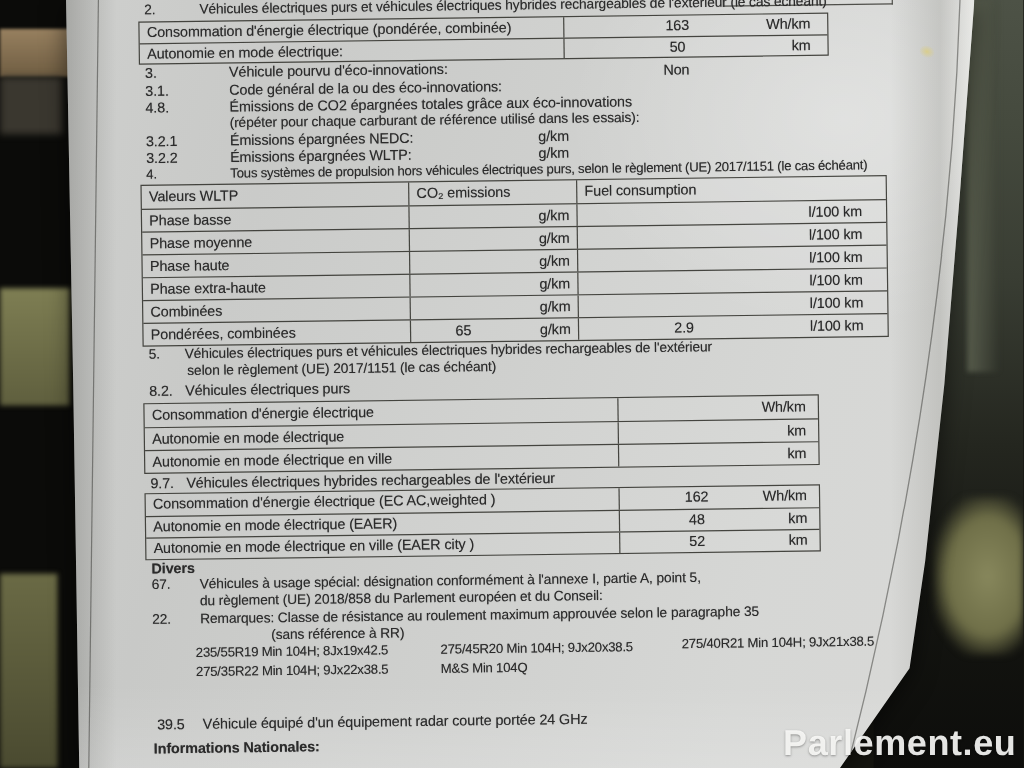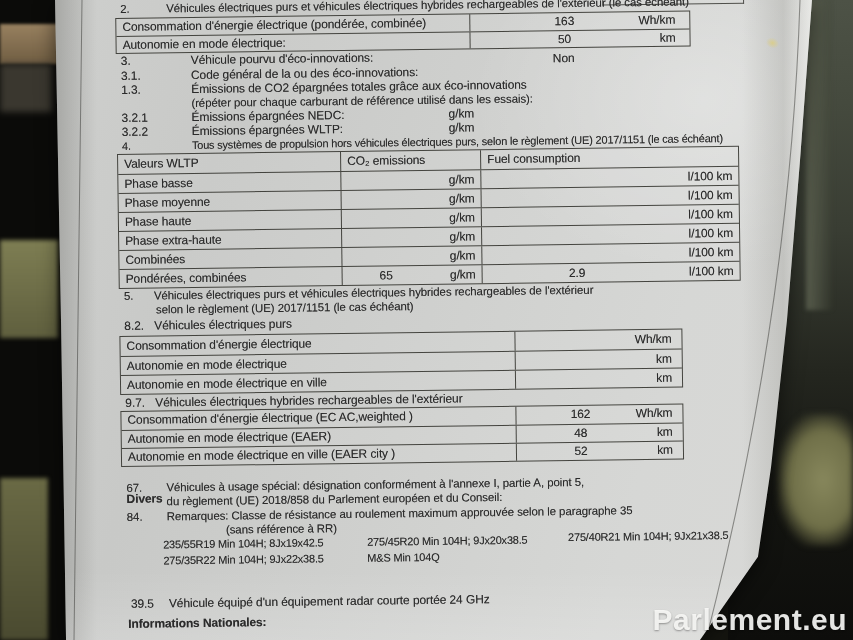--- a/index.html
+++ b/index.html
@@ -67,21 +67,21 @@
   .t1 .vc{flex:1;}
   .t1 .vval{flex:1;padding-left:55px;}
   .t1 .vunit{width:72px;padding-right:14px;}
   
   .tw .trow{height:19px;line-height:18px;}
   .tw .c-label{width:222px;}
   .tw .c-co2{width:140px;}
   .tw .c-fuel{flex:1;}
   .tw .vval{flex:1;}
   .tw .c-co2 .vunit{width:46px;padding-right:6px;}
-  .tw .c-fuel .vunit{width:62px;padding-right:6px;}
+  .tw .c-fuel .vunit{width:62px;padding-right:20px;}
   
   .t5 .c-label{width:394px;}
   .t5 .vc{flex:1;}
   .t5 .vval{flex:1;padding-left:30px;}
   .t5 .vunit{width:58px;padding-right:10px;}
   .t51 .trow{height:19px;line-height:18px;}
   .t52 .trow{height:18px;line-height:17px;}
   .tire{position:absolute;font-size:11px;letter-spacing:-.2px;white-space:nowrap;}
   
   .watermark{position:absolute;right:6px;bottom:3px;
@@ -142,21 +142,21 @@
         <span>Véhicule pourvu d'éco-innovations:</span>
       </div>
       <div class="abs" style="left:437px;top:57px">Non</div>
 
       <div class="item" style="top:69px">
         <span class="n n70">3.1.</span>
         <span>Code général de la ou des éco-innovations:</span>
       </div>
 
       <div class="item" style="top:83px">
-        <span class="n n70">1.3.</span>
+        <span class="n n70">4.8.</span>
         <span>Émissions de CO2 épargnées totales grâce aux éco-innovations</span>
       </div>
       <div class="abs fs115" style="left:75px;top:97px">(répéter pour chaque carburant de référence utilisé dans les essais):</div>
 
       <div class="item" style="top:111px">
         <span class="n n70">3.2.1</span>
         <span>Émissions épargnées NEDC:</span>
       </div>
       <div class="abs" style="left:332px;top:111px">g/km</div>
 
@@ -302,30 +302,30 @@
         </div>
         <div class="trow">
           <div class="tc c-label">Autonomie en mode électrique en ville (EAER city )</div>
           <div class="tc vc">
               <span class="vval">52</span>
               <span class="vunit">km</span>
             </div>
         </div>
       </div>
 
-      <div class="abs b" style="left:5px;top:492px">Divers</div>
+      <div class="abs b" style="left:5px;top:467px">Divers</div>
 
       <div class="item fs115" style="top:481px">
         <span class="n n40">67.</span>
         <span>Véhicules à usage spécial: désignation conformément à l'annexe I, partie A, point 5,</span>
       </div>
       <div class="abs fs115" style="left:45px;top:495px">du règlement (UE) 2018/858 du Parlement européen et du Conseil:</div>
 
       <div class="item fs115" style="top:510px">
-        <span class="n n40">84.</span>
+        <span class="n n40">22.</span>
         <span>Remarques: Classe de résistance au roulement maximum approuvée selon le paragraphe 35</span>
       </div>
       <div class="abs fs115" style="left:104px;top:524px">(sans référence à RR)</div>
 
       <div class="tire" style="left:41px;top:539px">235/55R19 Min 104H; 8Jx19x42.5</div>
       <div class="tire" style="left:245px;top:539px">275/45R20 Min 104H; 9Jx20x38.5</div>
       <div class="tire" style="left:446px;top:537px">275/40R21 Min 104H; 9Jx21x38.5</div>
       <div class="tire" style="left:41px;top:555px">275/35R22 Min 104H; 9Jx22x38.5</div>
       <div class="tire" style="left:245px;top:555px">M&amp;S Min 104Q</div>
 

